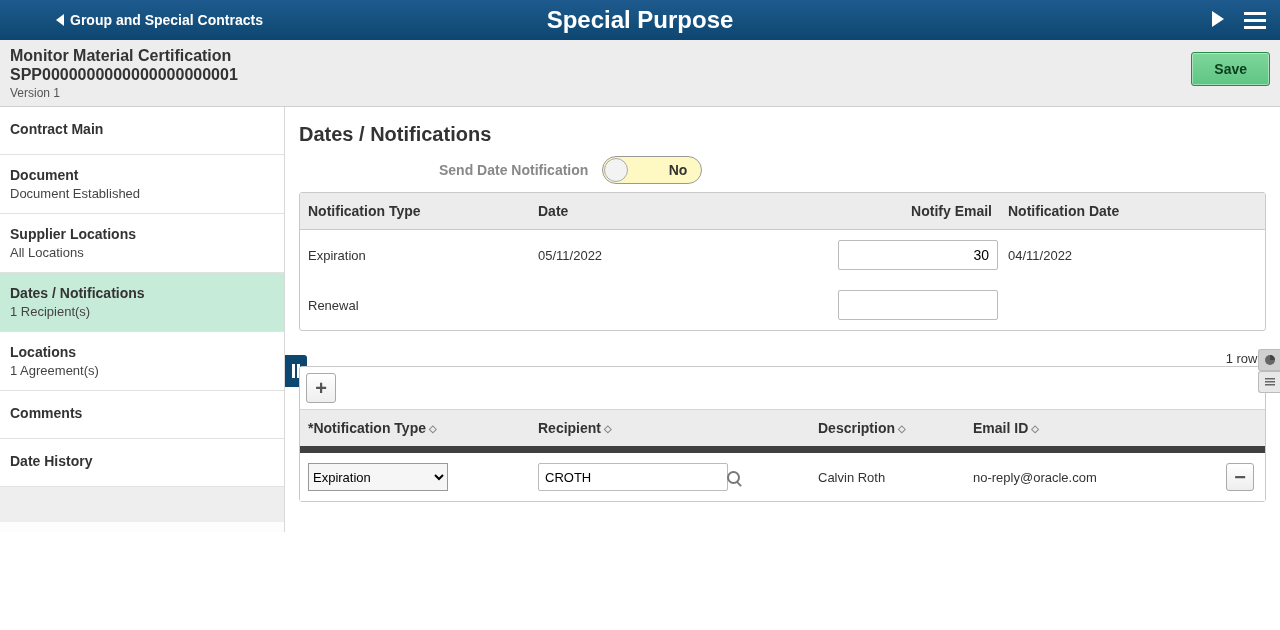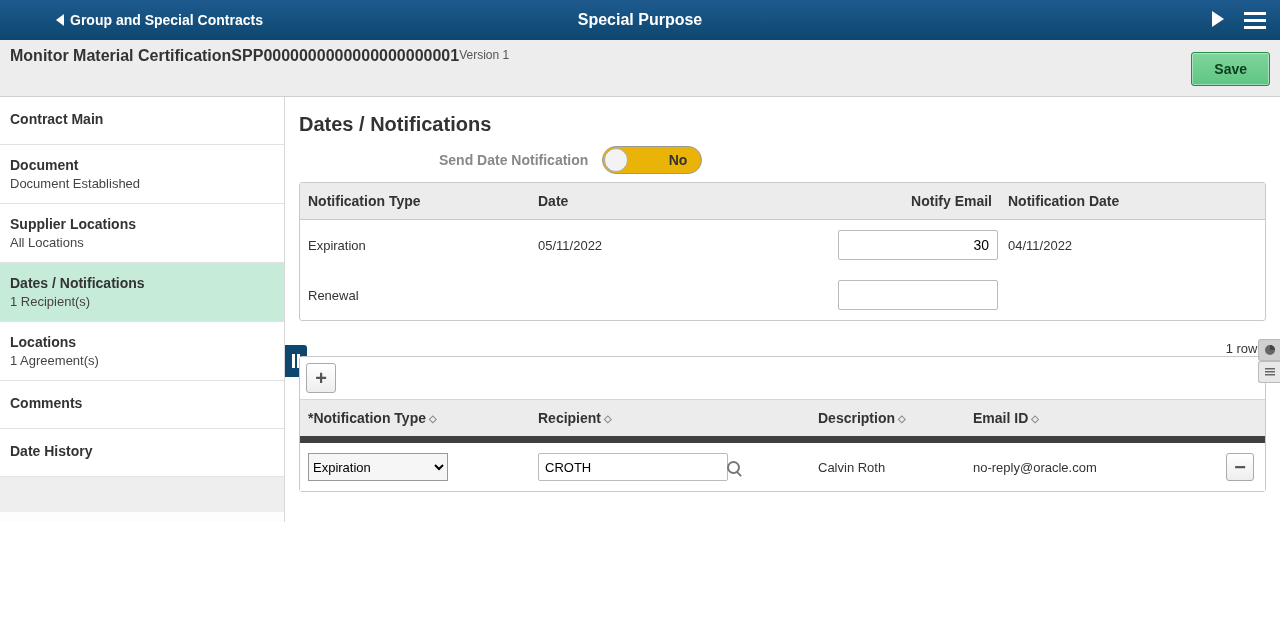--- a/index.html
+++ b/index.html
@@ -2,44 +2,44 @@
 <html><head>
 <meta charset="utf-8">
 <style>
 * { box-sizing: border-box; margin: 0; padding: 0; }
 body { font-family: Arial, Helvetica, sans-serif; font-size: 13px; color: #333; background: #fff; width: 1280px; }
 .top-bar { background: linear-gradient(to bottom, #1e5a8e 0%, #0d4770 100%); color: #fff; height: 40px; display: flex; align-items: center; position: relative; padding-left: 48px; }
 .back-btn { padding: 0 8px; display: flex; align-items: center; }
 .chev-left { width: 0; height: 0; border-top: 6px solid transparent; border-bottom: 6px solid transparent; border-right: 8px solid #fff; margin-right: 6px; }
 .chev-right-icon { width: 0; height: 0; border-top: 8px solid transparent; border-bottom: 8px solid transparent; border-left: 12px solid #fff; display:inline-block;}
 .back-label { color: #fff; font-size: 14px; font-weight: bold; }
-.page-title { position: absolute; left: 0; right: 0; text-align: center; font-size: 16px; font-weight: bold; color: #fff; }
+.page-title { position: absolute; left: 0; right: 0; text-align: center; font-size: 24px; font-weight: bold; color: #fff; }
 .top-right { margin-left: auto; display: flex; align-items: center; padding-right: 14px; gap: 20px; z-index: 2;}
 .hamburger { display: flex; flex-direction: column; gap: 4px; }
 .hamburger span { width: 22px; height: 3px; background: #fff; display: block; }
 .sub-header { background: #ededed; border-bottom: 1px solid #d0d0d0; padding: 6px 10px; display: flex; align-items: flex-start; }
-.sub-header-left { display: flex; }
+.sub-header-left { display: flex; flex-direction: column; }
 .subtitle { font-weight: bold; font-size: 16px; line-height: 1.2; }
 .version { font-size: 12px; margin-top: 2px; color: #555;}
 .save-btn { margin-left: auto; background: linear-gradient(to bottom, #7fd69a, #5fc584); border: 1px solid #2a8a4a; border-radius: 3px; padding: 8px 22px; font-weight: bold; font-size: 14px; color: #0a3d1a; cursor: pointer; box-shadow: inset 0 0 0 1px rgba(255,255,255,0.4); margin-top: 6px; margin-bottom: 4px;}
 .body-wrap { display: flex; position: relative; }
 .sidebar { width: 285px; border-right: 1px solid #d8d8d8; background:#fdfdfd;}
 .side-item { padding: 12px 10px 12px 10px; border-bottom: 1px solid #e2e2e2; background: #fff; }
 .side-item.active { background: #c6ebd8; }
 .side-item.tall { padding: 14px 10px;}
 .side-title { font-weight: bold; font-size: 14px; display: block; margin-bottom: 3px;}
 .side-sub { font-size: 13px; color: #444;}
 .sidebar-spacer { background:#eeeeee; height: 35px; }
 .collapse-handle { position: absolute; left: 285px; top: 248px; width: 22px; height: 32px; background: #0d4770; color:#fff; display:flex;align-items:center;justify-content:center;border-radius:0 3px 3px 0; }
 .collapse-handle span { width:3px; height:14px; background:#fff; display:inline-block; margin:0 1px;}
 .main { flex: 1; padding: 16px 14px 30px 14px; }
 .section-title { font-size: 20px; font-weight: bold; margin-bottom: 10px; }
 .toggle-row { display: flex; align-items: center; margin-bottom: 8px; }
 .toggle-label { color: #888; font-weight: bold; font-size: 14px; margin-left: 140px; margin-right: 14px; }
-.toggle { width: 100px; height: 28px; border: 1px solid #999; border-radius: 14px; background: #eab308; position: relative; display: flex; align-items: center; }
+.toggle { width: 100px; height: 28px; border: 1px solid #999; border-radius: 14px; background: #fef9c3; position: relative; display: flex; align-items: center; }
 .toggle-knob { width: 24px; height: 24px; border-radius: 50%; background: #f3f3f3; border: 1px solid #aaa; position: absolute; left: 1px; top: 1px;}
 .toggle-text { position: absolute; right: 14px; font-weight: bold; font-size: 14px; color:#333;}
 .panel { border: 1px solid #c9c9c9; border-radius: 3px; margin-bottom: 20px; background:#fff;}
 .thead { display: flex; background: #ececec; border-bottom: 1px solid #c9c9c9; font-weight: bold; font-size: 14px; }
 .thead > div, .trow > div { padding: 10px 8px; }
 .col-type { width: 230px; }
 .col-date { width: 300px; }
 .col-notify { width: 170px; text-align: right; padding-right: 12px;}
 .col-notdate { flex: 1; }
 .trow { display: flex; align-items: center; }

